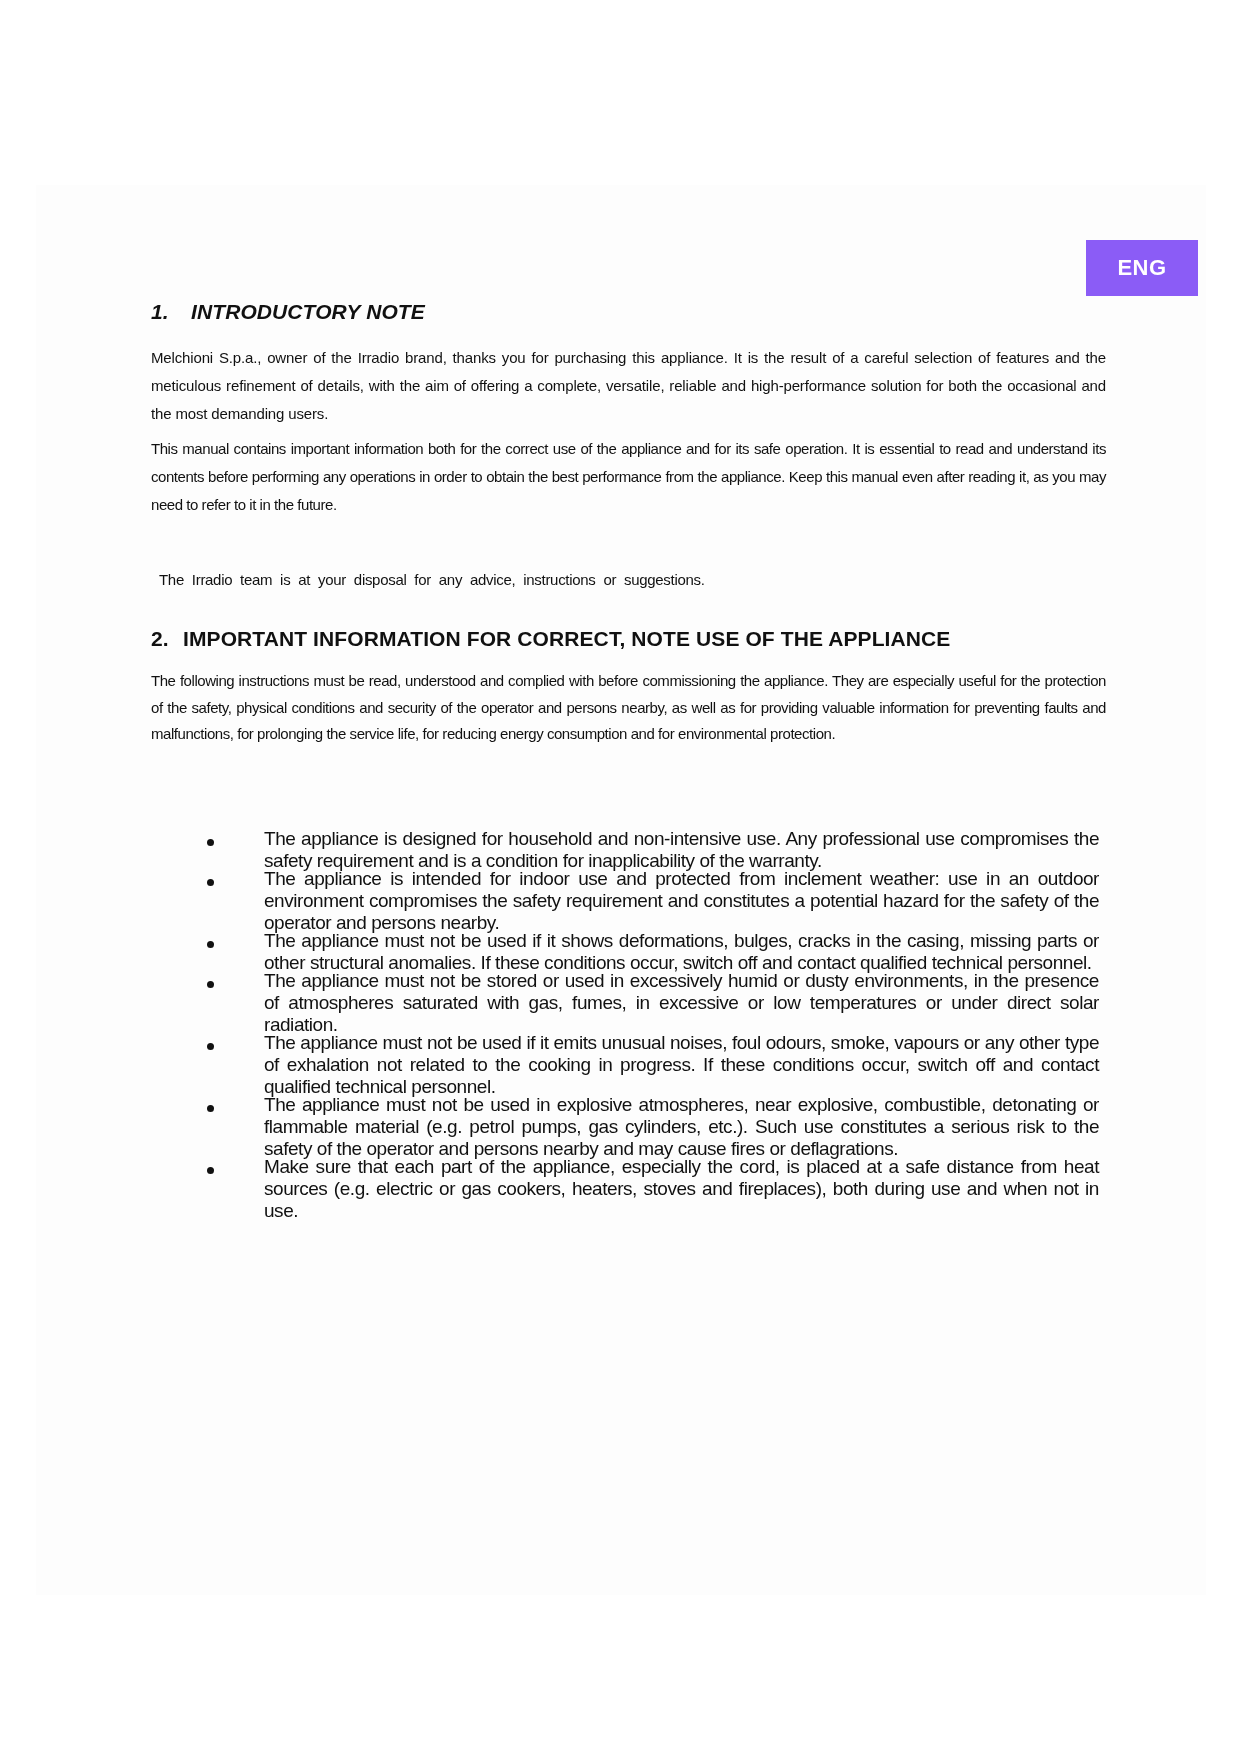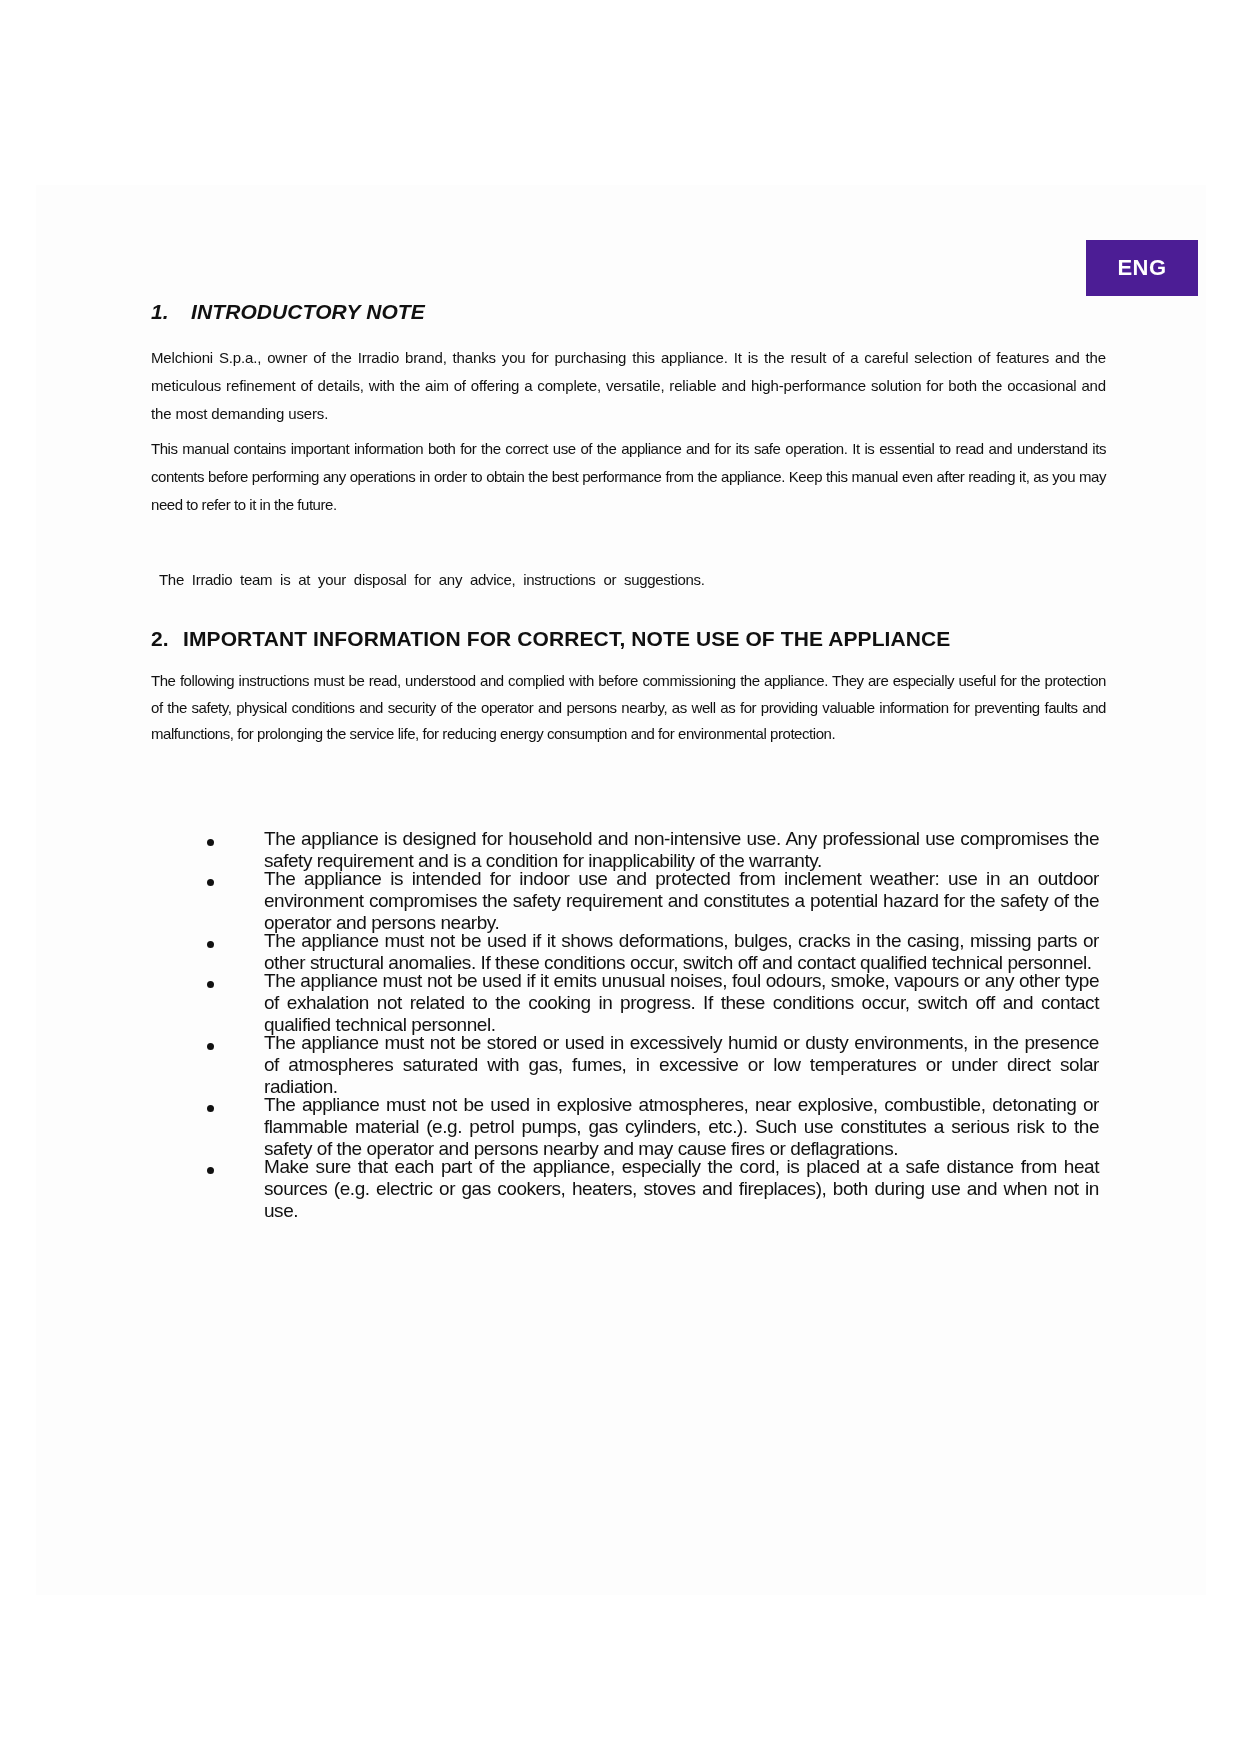--- a/index.html
+++ b/index.html
@@ -14,21 +14,21 @@
     .page-bg {
       position: absolute;
       left: 36px; top: 185px;
       width: 1170px; height: 1410px;
       background: #fdfdfd;
     }
     .lang-badge {
       position: absolute;
       left: 1086px; top: 240px;
       width: 112px; height: 56px;
-      background: #4c1d95;
+      background: #8b5cf6;
       color: #ffffff;
       font-weight: bold;
       font-size: 22px;
       display: flex; align-items: center; justify-content: center;
       letter-spacing: 0.5px;
     }
     .content {
       position: absolute;
       left: 151px; top: 0;
       width: 960px;
@@ -103,19 +103,19 @@
   <div class="heading" id="h2">
     <span class="num">2.</span><span>IMPORTANT INFORMATION FOR CORRECT, NOTE USE OF THE APPLIANCE</span>
   </div>
 
   <p class="para" id="p4" style="margin:0">The following instructions must be read, understood and complied with before commissioning the appliance. They are especially useful for the protection of the safety, physical conditions and security of the operator and persons nearby, as well as for providing valuable information for preventing faults and malfunctions, for prolonging the service life, for reducing energy consumption and for environmental protection.</p>
 
   <ul class="bullets">
     <li class="bullet-item"><span class="bullet-dot"></span><span>The appliance is designed for household and non-intensive use. Any professional use compromises the safety requirement and is a condition for inapplicability of the warranty.</span></li>
     <li class="bullet-item"><span class="bullet-dot"></span><span>The appliance is intended for indoor use and protected from inclement weather: use in an outdoor environment compromises the safety requirement and constitutes a potential hazard for the safety of the operator and persons nearby.</span></li>
     <li class="bullet-item"><span class="bullet-dot"></span><span>The appliance must not be used if it shows deformations, bulges, cracks in the casing, missing parts or other structural anomalies. If these conditions occur, switch off and contact qualified technical personnel.</span></li>
+    <li class="bullet-item"><span class="bullet-dot"></span><span>The appliance must not be stored or used in excessively humid or dusty environments, in the presence of atmospheres saturated with gas, fumes, in excessive or low temperatures or under direct solar radiation.</span></li>
     <li class="bullet-item"><span class="bullet-dot"></span><span>The appliance must not be used if it emits unusual noises, foul odours, smoke, vapours or any other type of exhalation not related to the cooking in progress. If these conditions occur, switch off and contact qualified technical personnel.</span></li>
-    <li class="bullet-item"><span class="bullet-dot"></span><span>The appliance must not be stored or used in excessively humid or dusty environments, in the presence of atmospheres saturated with gas, fumes, in excessive or low temperatures or under direct solar radiation.</span></li>
     <li class="bullet-item"><span class="bullet-dot"></span><span>The appliance must not be used in explosive atmospheres, near explosive, combustible, detonating or flammable material (e.g. petrol pumps, gas cylinders, etc.). Such use constitutes a serious risk to the safety of the operator and persons nearby and may cause fires or deflagrations.</span></li>
     <li class="bullet-item"><span class="bullet-dot"></span><span>Make sure that each part of the appliance, especially the cord, is placed at a safe distance from heat sources (e.g. electric or gas cookers, heaters, stoves and fireplaces), both during use and when not in use.</span></li>
   </ul>
 
 </div>
 
 </body></html>

